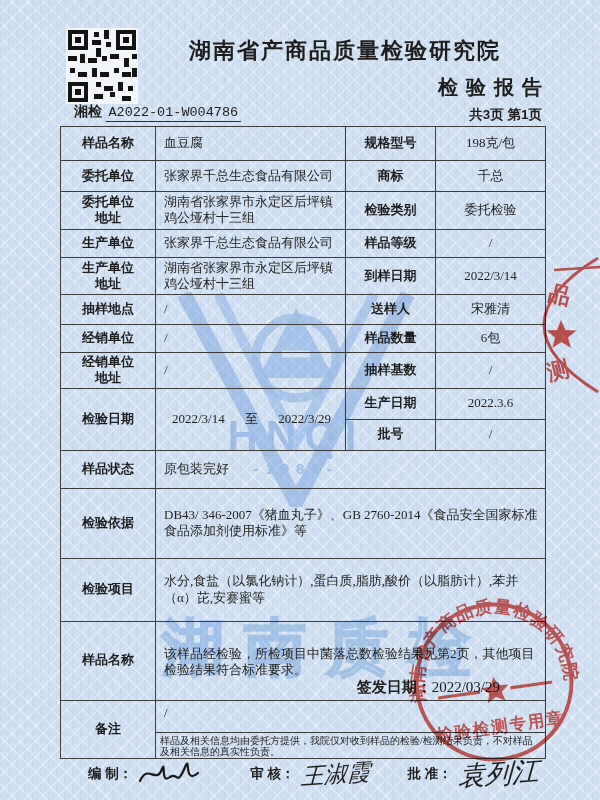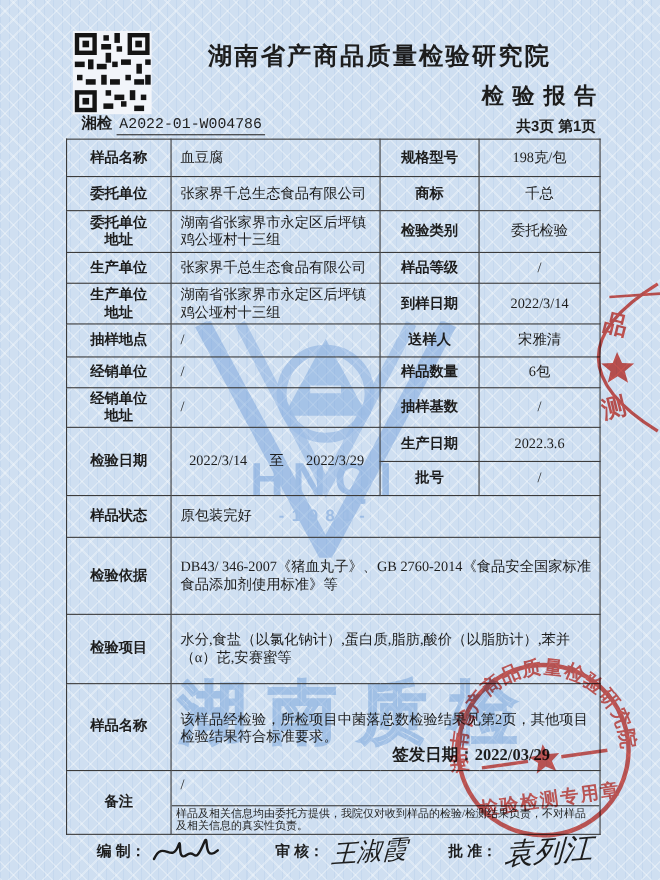--- a/index.html
+++ b/index.html
@@ -32,21 +32,21 @@
     table-layout:fixed;background:transparent;}
   table.main td{border:1.4px solid #3b3b3b;font-size:13px;line-height:1.25;overflow:hidden;}
   td.lbl{font-family:"Liberation Sans",sans-serif;font-weight:bold;text-align:center;vertical-align:middle;
     white-space:pre-line;padding:1px 2px;font-size:13.5px;}
   td.val{padding:2px 6px 2px 8px;vertical-align:middle;}
   td.val.center{text-align:center;padding:2px 3px;}
   .daterange{display:flex;justify-content:space-between;padding:0 8px;}
   td.conclusion{position:relative;vertical-align:top;padding-top:24px;}
   .signline{position:absolute;right:45px;bottom:3px;font-size:15px;}
   .signline .sl{font-family:"Liberation Sans",sans-serif;font-weight:bold;}
-  .signline .sd{font-weight:bold;}
+  .signline .sd{font-weight:normal;}
   td.remark-cell{padding:0;vertical-align:top;}
   .remark-val{height:27px;padding:4px 6px 0 8px;}
   .disclaimer{border-top:1.2px solid #3b3b3b;font-size:10px;padding:2px 3px 1px 4px;line-height:1.1;color:#222;}
   
   .stamp-big{position:absolute;left:404px;top:592px;width:180px;height:180px;z-index:4;opacity:.82;mix-blend-mode:multiply;}
   .stamp-side{position:absolute;right:0;top:256px;width:60px;height:138px;z-index:4;opacity:.85;mix-blend-mode:multiply;}
   
   .footer{position:absolute;left:88px;top:752px;width:470px;height:44px;z-index:3;display:flex;align-items:center;}
   .sig-label{font-family:"Liberation Sans",sans-serif;font-weight:bold;font-size:13.5px;white-space:nowrap;text-align:right;}
   .sig-name{font-size:23px;font-style:italic;transform:rotate(-4deg) skewX(-6deg);margin-left:6px;white-space:nowrap;}

